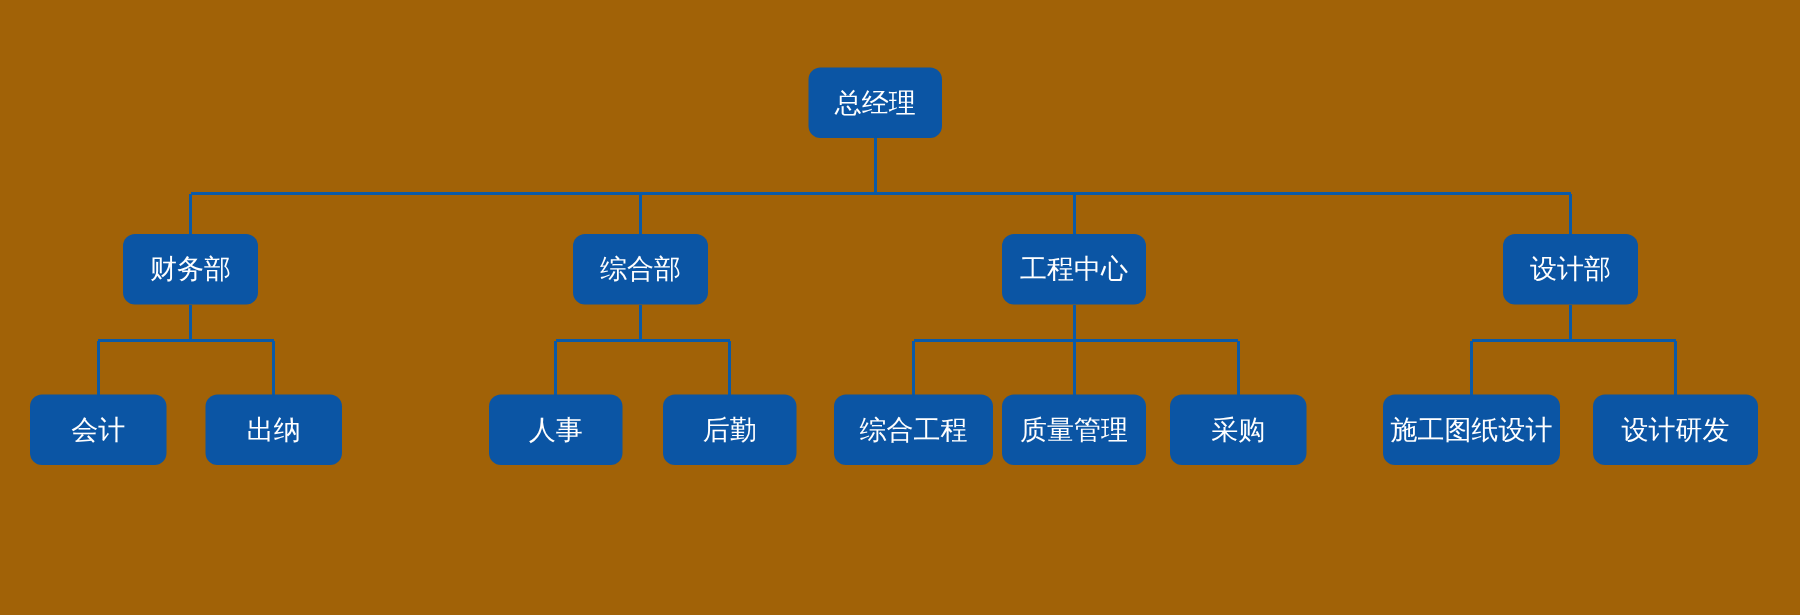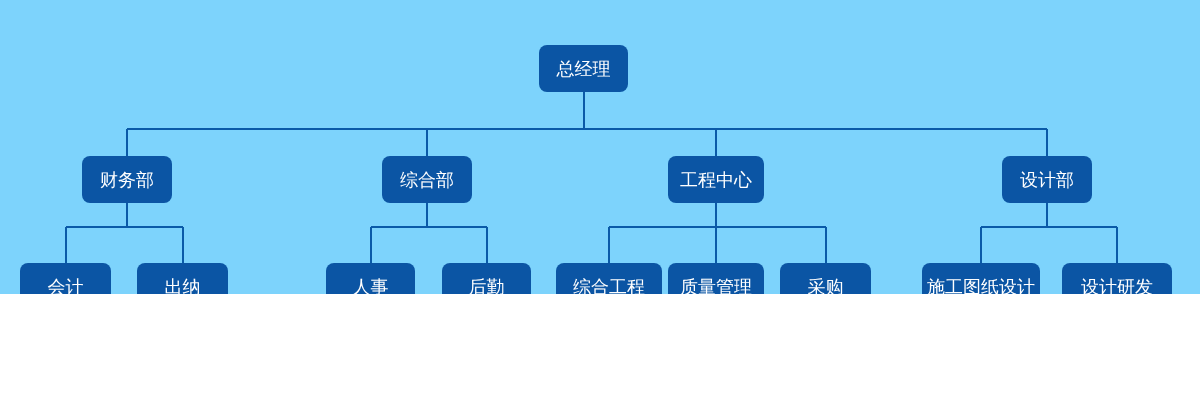--- a/index.html
+++ b/index.html
@@ -7,22 +7,22 @@
     margin: 0;
     padding: 0;
     background: #ffffff;
   }
   body {
     font-family: "DejaVu Sans", "Liberation Sans", sans-serif;
   }
   #chart-root {
     position: relative;
     width: 1200px;
-    height: 294px;
-    background: #7dd3fc;
+    height: 410px;
+    background: #a16207;
     overflow: hidden;
   }
   #org-svg {
     position: absolute;
     top: 0;
     left: 0;
     width: 1200px;
     height: 410px;
     display: block;
   }

